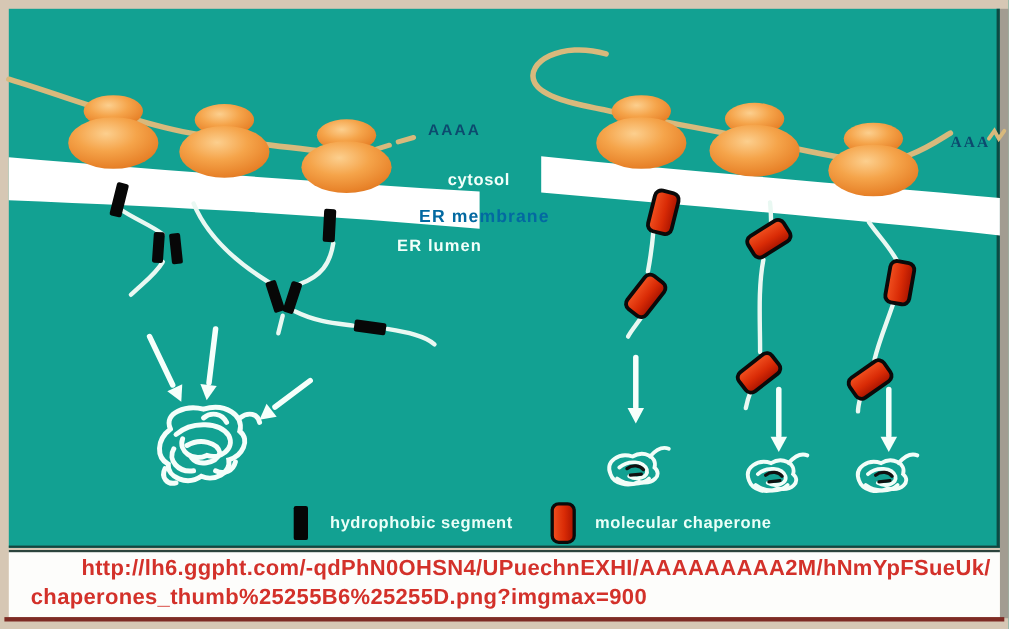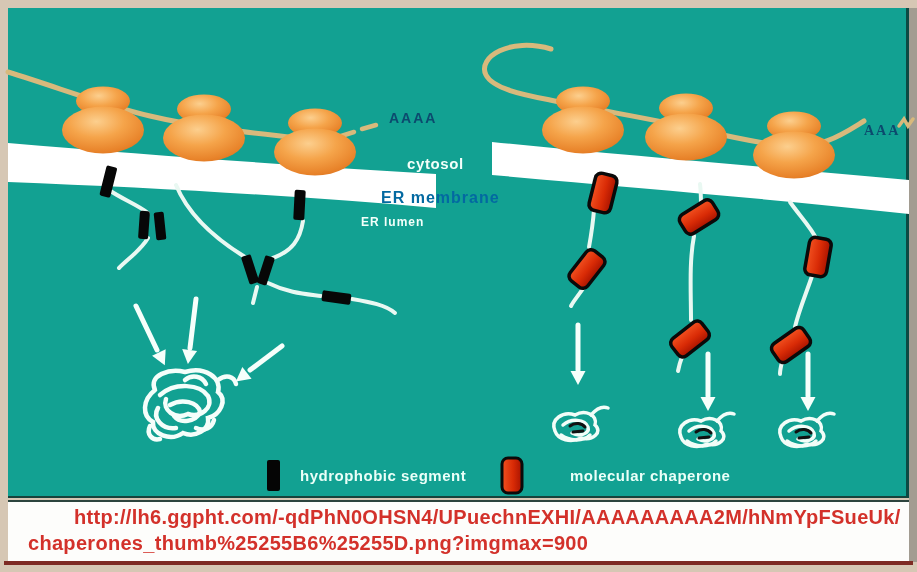--- a/index.html
+++ b/index.html
@@ -24,27 +24,27 @@
     background:#fdfdfb;border-top:2px solid #2c443d;box-sizing:border-box;
   }
   .maroon-line{
     position:absolute;left:4px;top:561px;width:909px;height:4px;
     background:#7e2b24;
   }
   svg.diagram{position:absolute;left:0;top:0;}
   .lbl{position:absolute;font-weight:bold;line-height:1.05;white-space:nowrap;}
   .lbl-cytosol{left:371px;top:156px;font-size:15px;color:#f2fffa;letter-spacing:.6px;margin-left:36px;}
   .lbl-ermembrane{left:381px;top:190px;font-size:16px;color:#0369a1;letter-spacing:1px;}
-  .lbl-erlumen{left:361px;top:216px;font-size:12px;color:#f2fffa;letter-spacing:1px;}
+  .lbl-erlumen{left:361px;top:216px;font-size:15px;color:#f2fffa;letter-spacing:1px;}
   .lbl-polya{font-size:14px;color:#0c4a6e;letter-spacing:2px;}
   .lbl-polya-left{left:389px;top:111px;}
   .lbl-polya-right{left:864px;top:124px;font-family:Liberation Serif, serif;}
   .lbl-legend{font-size:15px;color:#eafff8;letter-spacing:.5px;}
   .lbl-legend-hydro{left:300px;top:468px;text-align:center;}
-  .lbl-legend-chap{left:570px;top:468px;}
+  .lbl-legend-chap{left:541px;top:468px;}
   .url-line{
     position:absolute;left:28px;font-size:20px;font-weight:bold;
     color:#d3312a;letter-spacing:.3px;white-space:nowrap;
   }
   .url-1{top:506px;margin-left:46px;}
   .url-2{top:532px;}
 </style>
 </head>
 <body>
 

